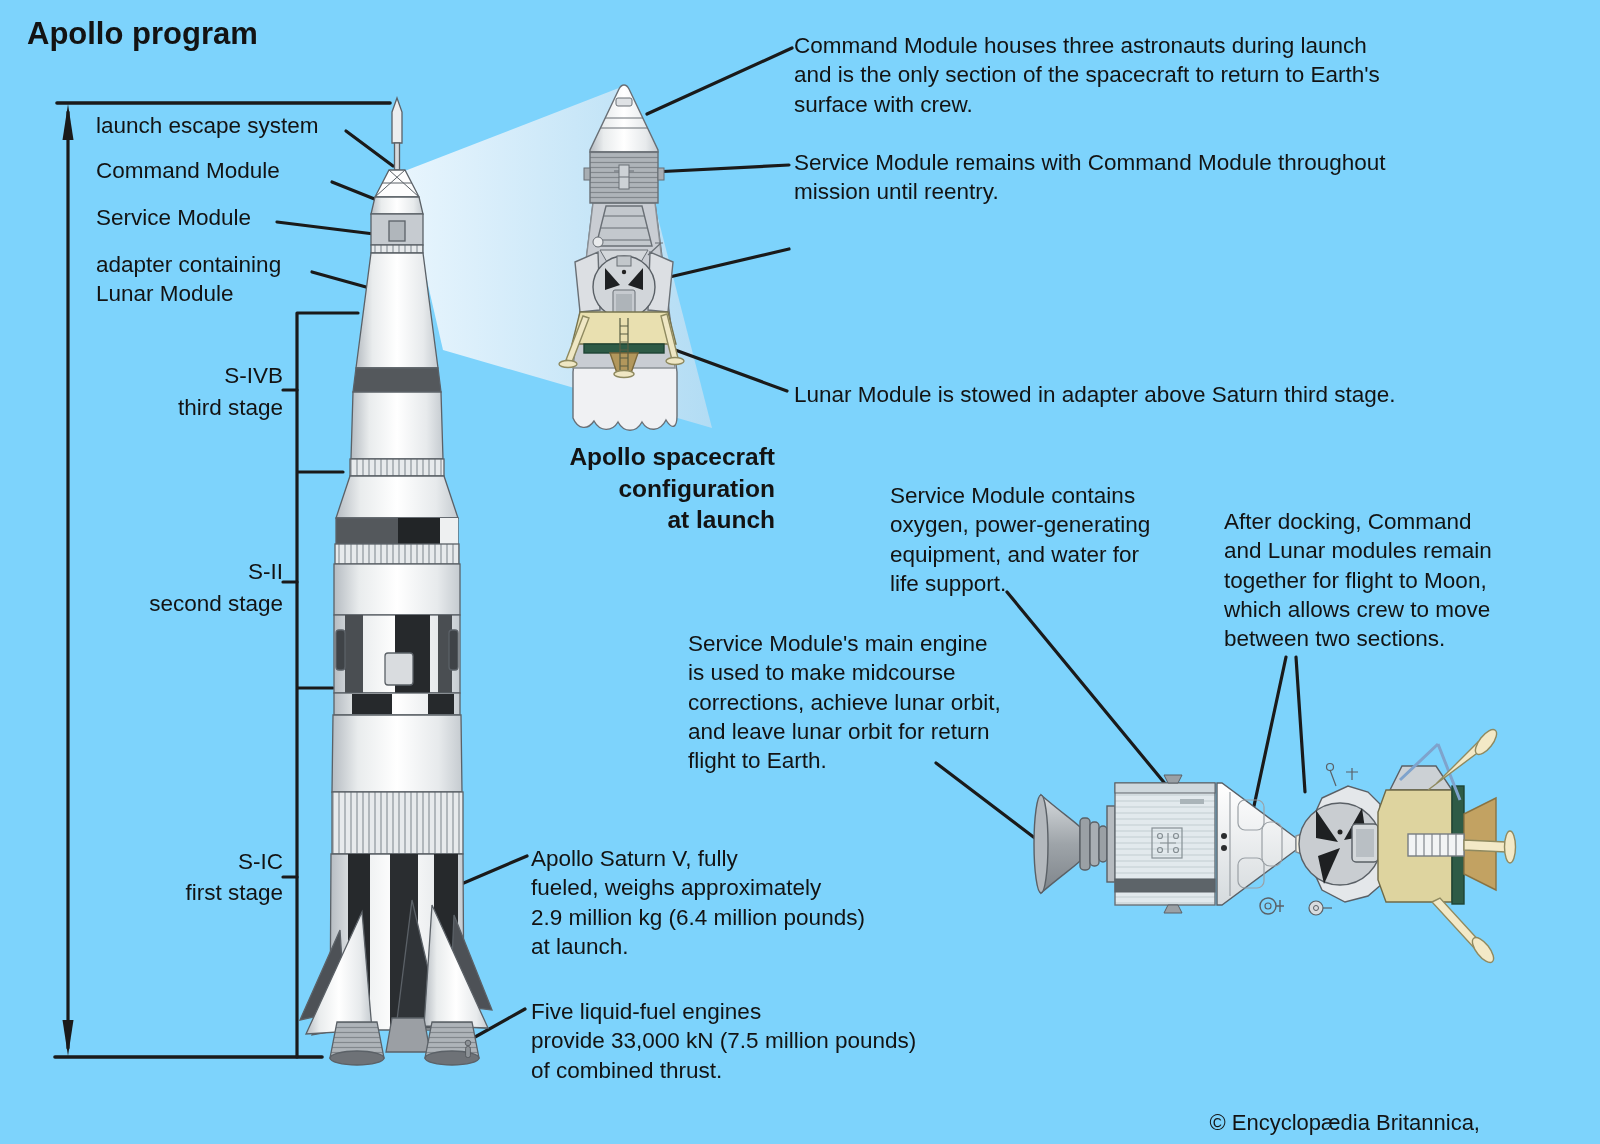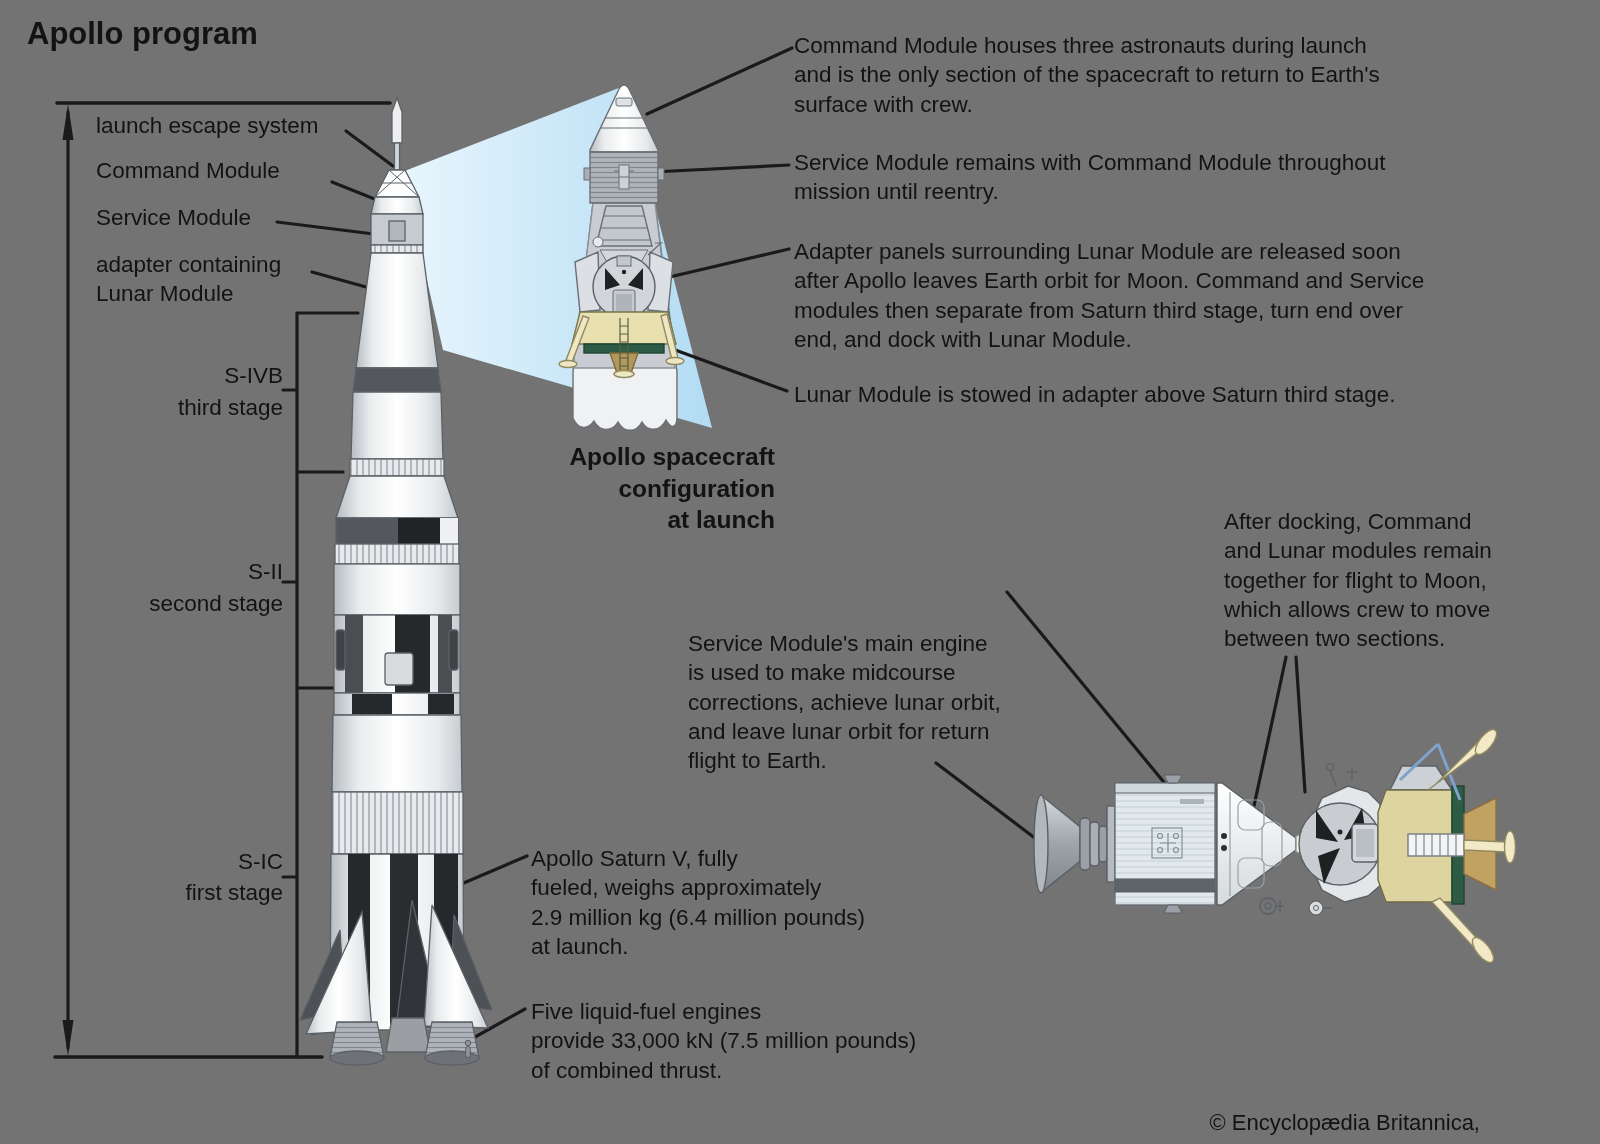--- a/index.html
+++ b/index.html
@@ -1,16 +1,16 @@
 <!DOCTYPE html>
 <html><head>
 <meta charset="utf-8">
 <style>
   html,body{margin:0;padding:0;background:#fff;}
-  #canvas{position:relative;width:1600px;height:1144px;background:#737373;overflow:hidden;
+  #canvas{position:relative;width:1600px;height:1144px;background:#7dd3fc;overflow:hidden;
           font-family:"Liberation Sans",sans-serif;}
   #art{position:absolute;left:0;top:0;z-index:1;}
   .t{position:absolute;z-index:2;font:22.5px/29.3px "Liberation Sans",sans-serif;color:#131313;
      white-space:pre-line;}
   .title{font:bold 31px/36px "Liberation Sans",sans-serif;}
   .cap{font:bold 24.5px/31.5px "Liberation Sans",sans-serif;text-align:right;}
   .right{text-align:right;}
 </style>
 </head>
 <body>
@@ -261,30 +261,30 @@
   <div class="t right" style="right:1317px;top:556px;line-height:32px">S-II
 second stage</div>
   <div class="t right" style="right:1317px;top:846px;line-height:31px">S-IC
 first stage</div>
 
   <div class="t" style="left:794px;top:148px">Service Module remains with Command Module throughout
 mission until reentry.</div>
   <div class="t" style="left:794px;top:31px">Command Module houses three astronauts during launch
 and is the only section of the spacecraft to return to Earth's
 surface with crew.</div>
-  <div class="t" style="left:794px;top:237px">Adapter panels surrounding Lunar Module are released soon
-after Apollo leaves Earth orbit for Moon. Command and Service
-modules then separate from Saturn third stage, turn end over
-end, and dock with Lunar Module.</div>
   <div class="t" style="left:794px;top:380px">Lunar Module is stowed in adapter above Saturn third stage.</div>
 
   <div class="t cap" style="left:455px;top:441px;width:320px">Apollo spacecraft
 configuration
 at launch</div>
 
+  <div class="t" style="left:890px;top:481px">Service Module contains
+oxygen, power-generating
+equipment, and water for
+life support.</div>
   <div class="t" style="left:1224px;top:507px">After docking, Command
 and Lunar modules remain
 together for flight to Moon,
 which allows crew to move
 between two sections.</div>
   <div class="t" style="left:688px;top:629px">Service Module's main engine
 is used to make midcourse
 corrections, achieve lunar orbit,
 and leave lunar orbit for return
 flight to Earth.</div>

